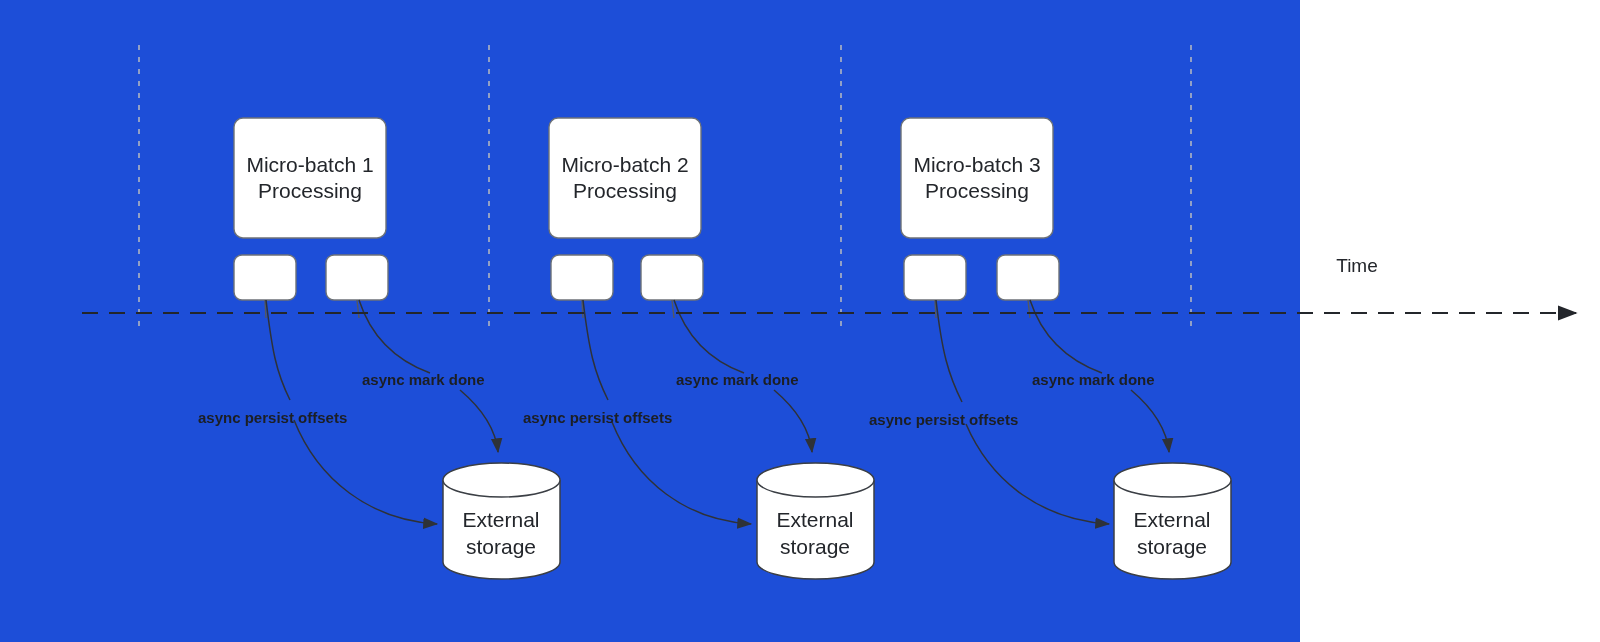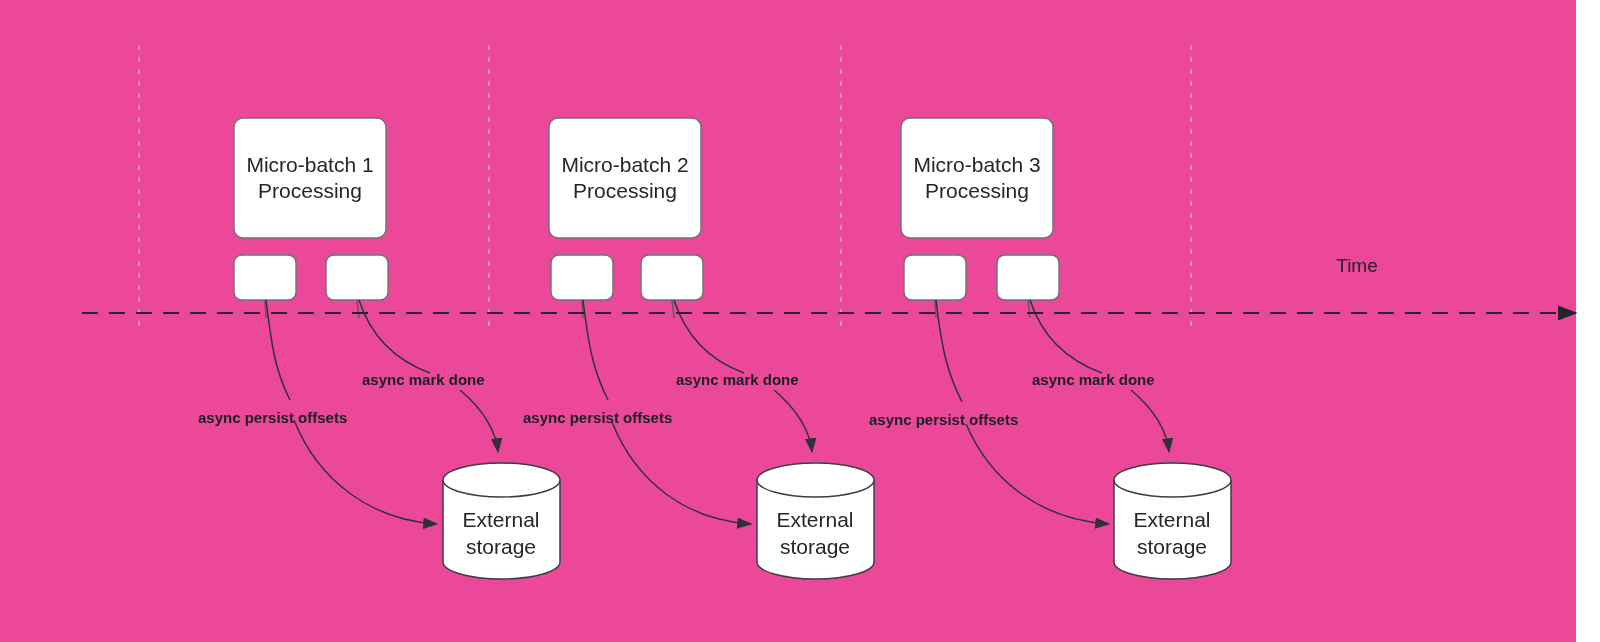--- a/index.html
+++ b/index.html
@@ -10,23 +10,23 @@
   }
   body {
     font-family: "Liberation Sans", sans-serif;
     width: 1600px;
     height: 642px;
     overflow: hidden;
     position: relative;
   }
   #diagram-root {
     position: relative;
-    width: 1576px;
+    width: 1300px;
     height: 642px;
-    background: #ec4899;
+    background: #1d4ed8;
   }
   svg.diagram-canvas {
     position: absolute;
     left: 0;
     top: 0;
     width: 1600px;
     height: 642px;
     display: block;
   }
   .shape-stroke {

